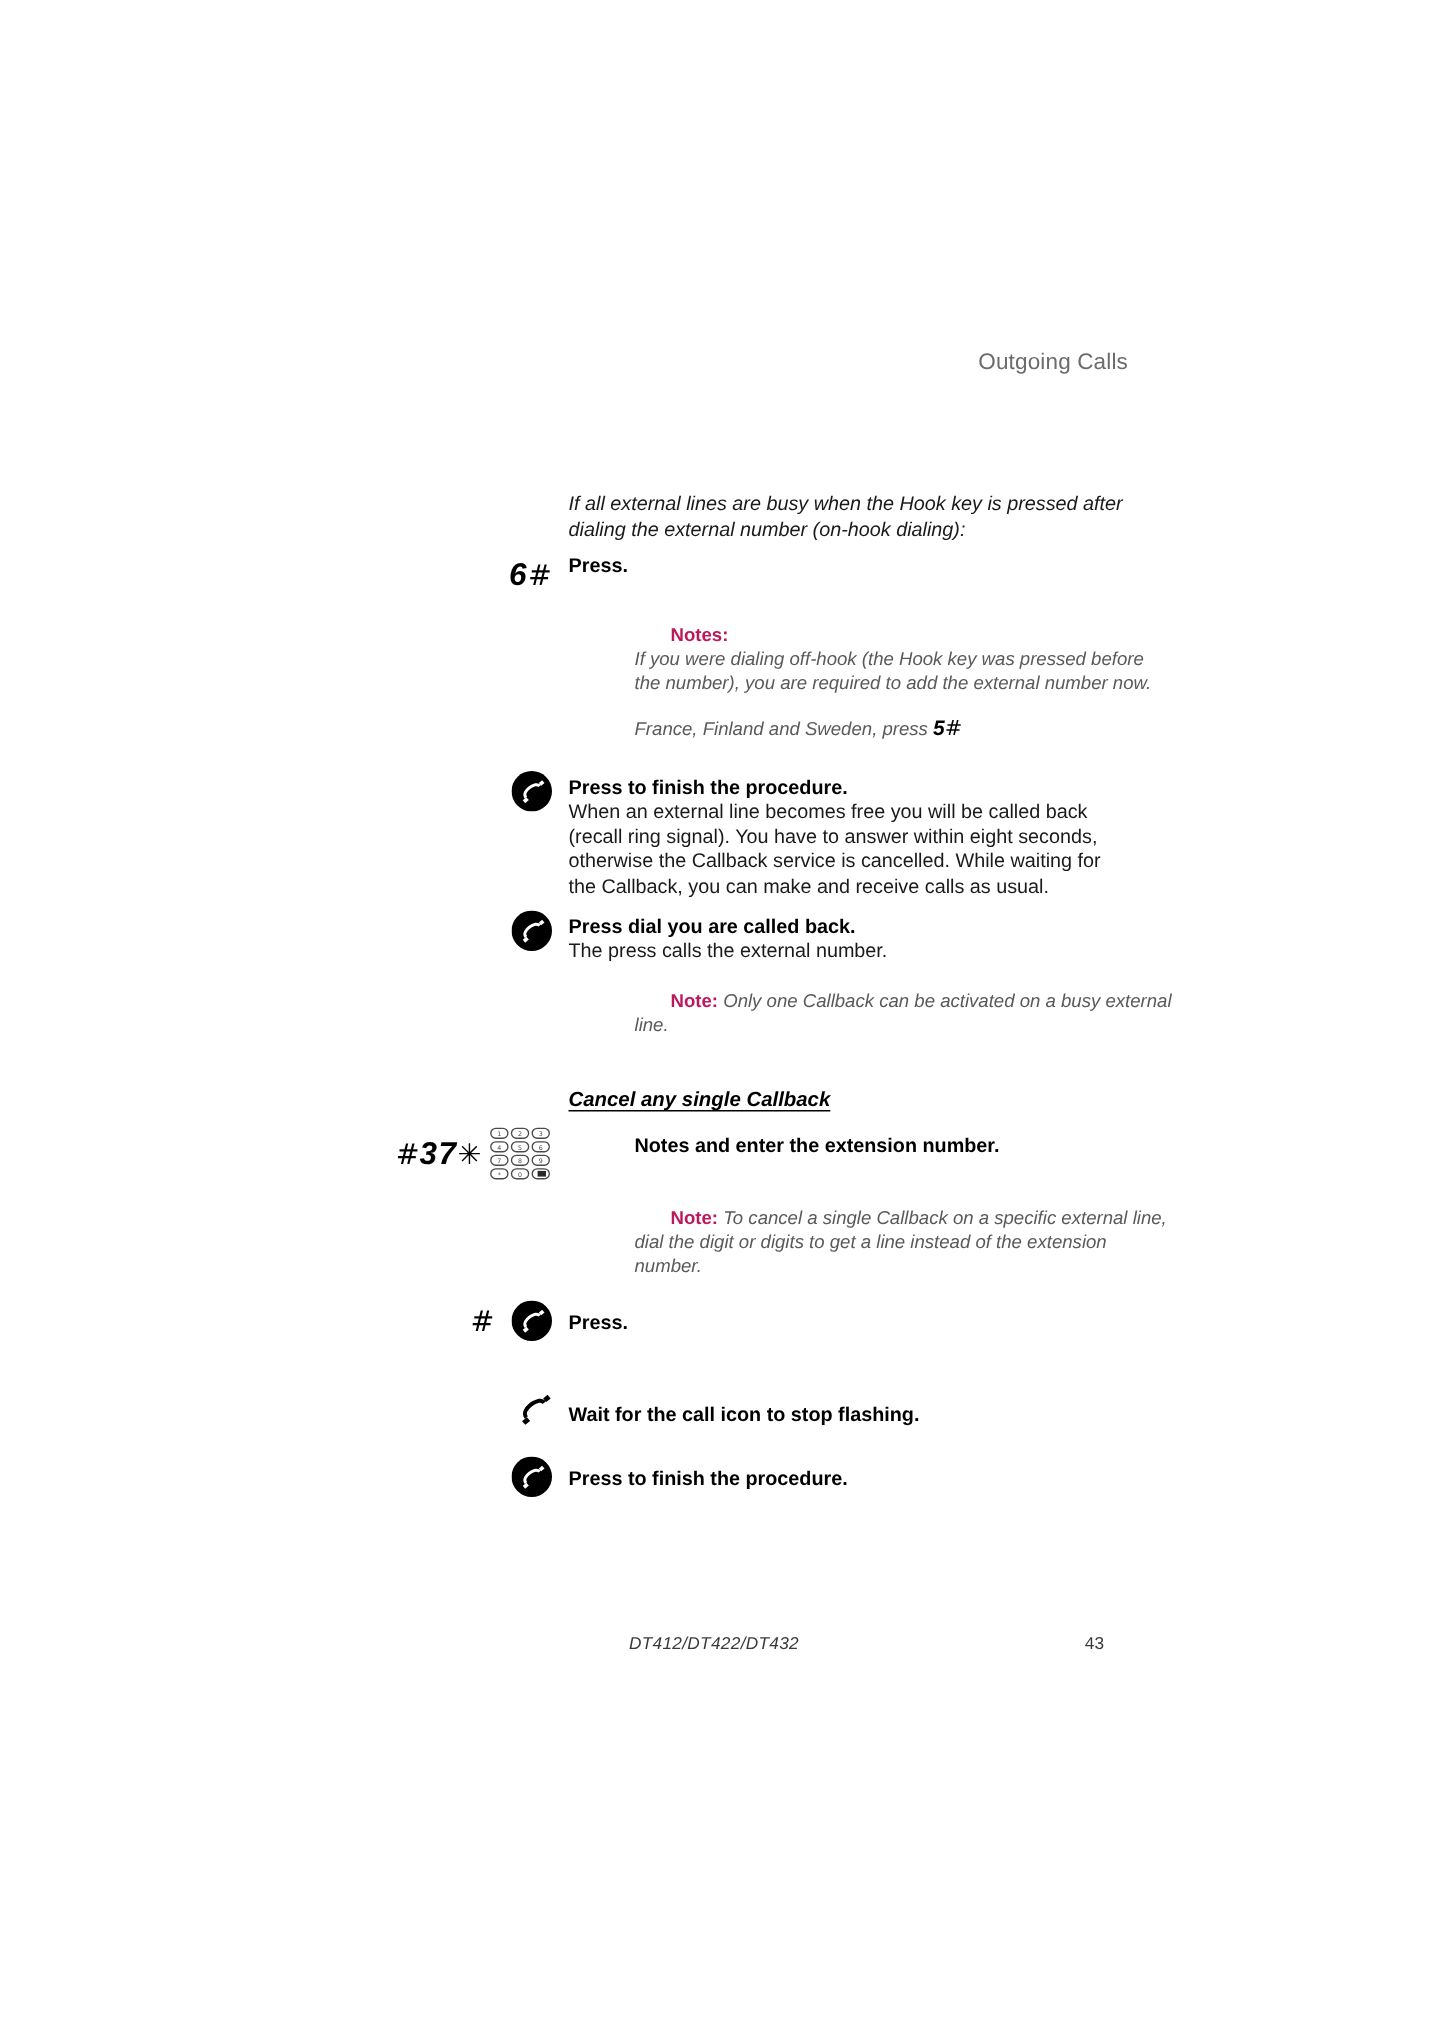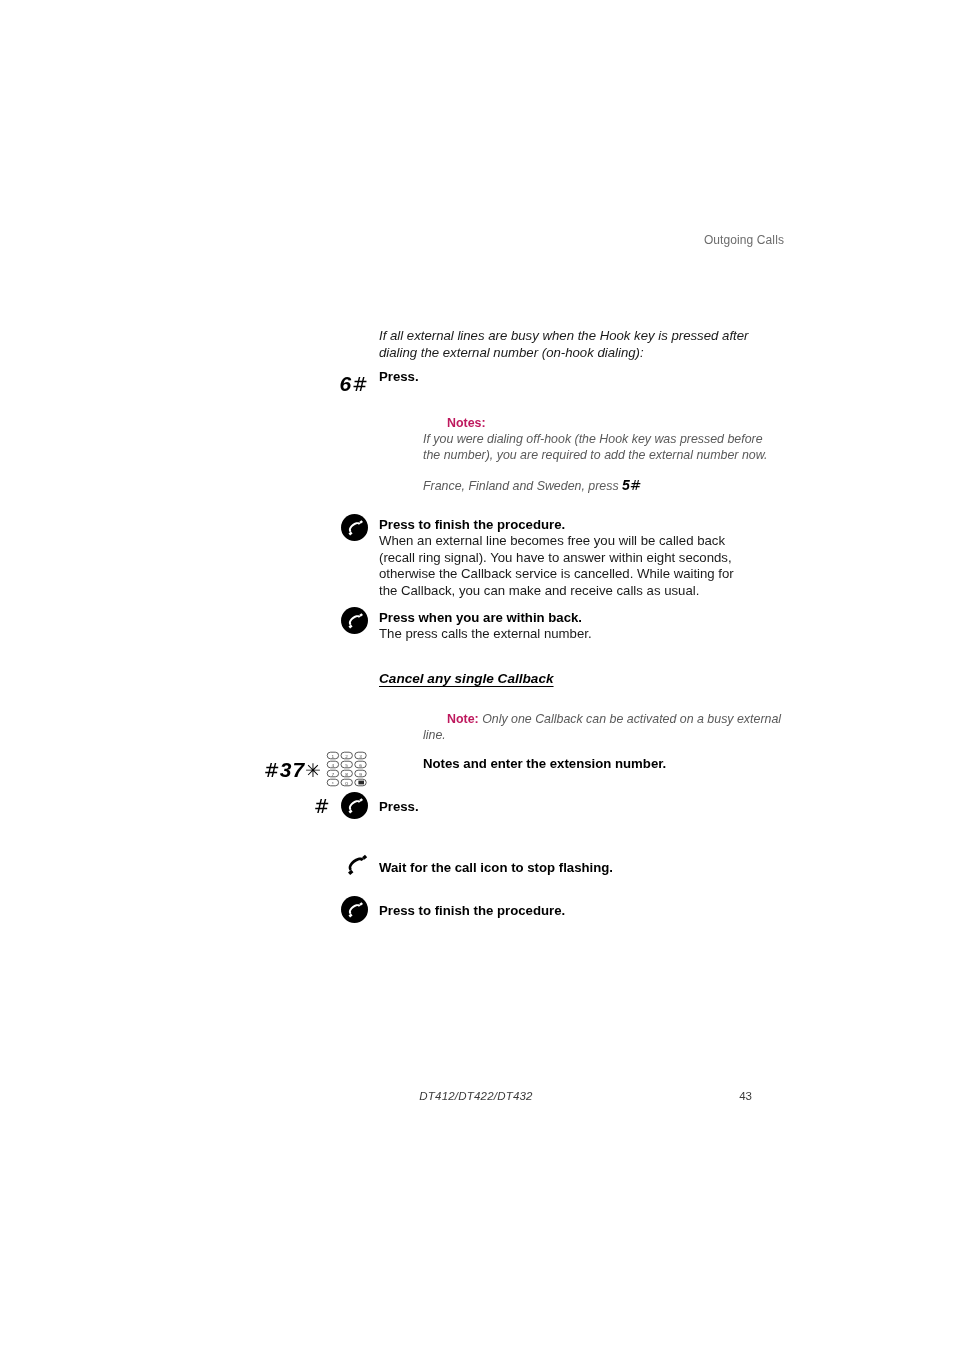--- a/index.html
+++ b/index.html
@@ -24,24 +24,23 @@
     overflow: hidden;
   }
 
   
   .running-header {
     position: absolute;
     top: 233px;
     left: 0;
     width: 752px;
     text-align: right;
-    font-size: 12px;
+    font-size: 15px;
     color: #6c6c6c;
     letter-spacing: 0.1px;
-    margin-left: 32px;
   }
 
   
   .content {
     position: absolute;
     top: 328px;
     left: 0;
     width: 954px;
   }
 
@@ -188,21 +187,21 @@
     font-size: 11.5px;
     color: #3a3a3a;
     text-align: center;
   }
   .footer .doc {
     font-style: italic;
     letter-spacing: 0.2px;
   }
   .footer .pageno {
     position: absolute;
-    right: 0;
+    right: 16px;
     top: 0;
     font-style: normal;
   }
 </style>
 </head>
 <body>
 
 <div class="page">
 
   <div class="running-header">Outgoing Calls</div>
@@ -255,33 +254,33 @@
         <span class="icon-hookcircle">
           <svg viewBox="0 0 32 32" width="27" height="27" aria-hidden="true">
             <circle cx="16" cy="16" r="16" fill="#000"></circle>
             <path d="M10.6 21.9c-1.5-1.7-1.7-3.9-0.5-5.9 1.6-2.8 4.6-5.2 7.9-6.1 2.2-0.6 4.1-0.1 5.2 1.3l-2.0 1.5c-0.6-0.7-1.6-0.9-2.8-0.5-2.6 0.8-5.1 2.8-6.3 5-0.6 1.1-0.5 2.1 0.2 2.9z" fill="#fff"></path>
             <path d="M8.9 23.2l2.9-2.4 1.9 2.2-2.9 2.4z" fill="#fff"></path>
             <path d="M21.6 9.5l2.6-2.2 1.9 2.2-2.7 2.2z" fill="#fff"></path>
           </svg>
         </span>
       </div>
       <div class="textcol">
-        <div class="step-title">Press when you are within back.</div>
+        <div class="step-title">Press dial you are called back.</div>
         <div class="step-body">The press calls the external number.</div>
       </div>
-    </div>
-
-    <div class="row" style="height:30px; margin-top:22px;">
-      <div class="section-heading">Cancel any single Callback</div>
     </div>
 
     <div class="row" style="height:44px; margin-top:10px;">
       <div class="notes">
         <p><span class="label">Note:</span> <span>Only one Callback can be activated on a busy external line.</span></p>
       </div>
+    </div>
+
+    <div class="row" style="height:30px; margin-top:22px;">
+      <div class="section-heading">Cancel any single Callback</div>
     </div>
 
     <div class="row" style="height:32px;padding-left:44px;">
       <div class="gutter" style="top:-4px; left:170px; width:198px;">
         <span class="keys">
           <span class="sym">#</span><span class="digit">3</span><span class="digit">7</span><span class="star">✳</span>
         </span><span class="icon-keypad">
           <svg viewBox="0 0 42 37" width="42" height="37" aria-hidden="true">
             <g fill="none" stroke="#4a4a4a" stroke-width="0.9">
               <rect x="1.2" y="1.2" width="11.4" height="6.6" rx="3.3"></rect>
@@ -312,20 +311,25 @@
             </g>
             <rect x="32.4" y="29.6" width="5.6" height="3.8" fill="#2a2a2a"></rect>
           </svg>
         </span>
       </div>
       <div class="textcol">
         <div class="step-title">Notes and enter the extension number.</div>
       </div>
     </div>
 
+    <div class="row" style="height:58px; margin-top:17px;">
+      <div class="notes">
+        <p><span class="label">Note:</span> <span>To cancel a single Callback on a specific external line, dial the digit or digits to get a line instead of the extension number.</span></p>
+      </div>
+    </div>
 
     <div class="row" style="height:43px; margin-top:6px;">
       <div class="gutter" style="top:-1px;">
         <span class="keys">
           <span class="sym">#</span>
         </span>
         <span style="display:inline-block;width:7px;"></span><span class="icon-hookcircle">
           <svg viewBox="0 0 32 32" width="27" height="27" aria-hidden="true">
             <circle cx="16" cy="16" r="16" fill="#000"></circle>
             <path d="M10.6 21.9c-1.5-1.7-1.7-3.9-0.5-5.9 1.6-2.8 4.6-5.2 7.9-6.1 2.2-0.6 4.1-0.1 5.2 1.3l-2.0 1.5c-0.6-0.7-1.6-0.9-2.8-0.5-2.6 0.8-5.1 2.8-6.3 5-0.6 1.1-0.5 2.1 0.2 2.9z" fill="#fff"></path>

